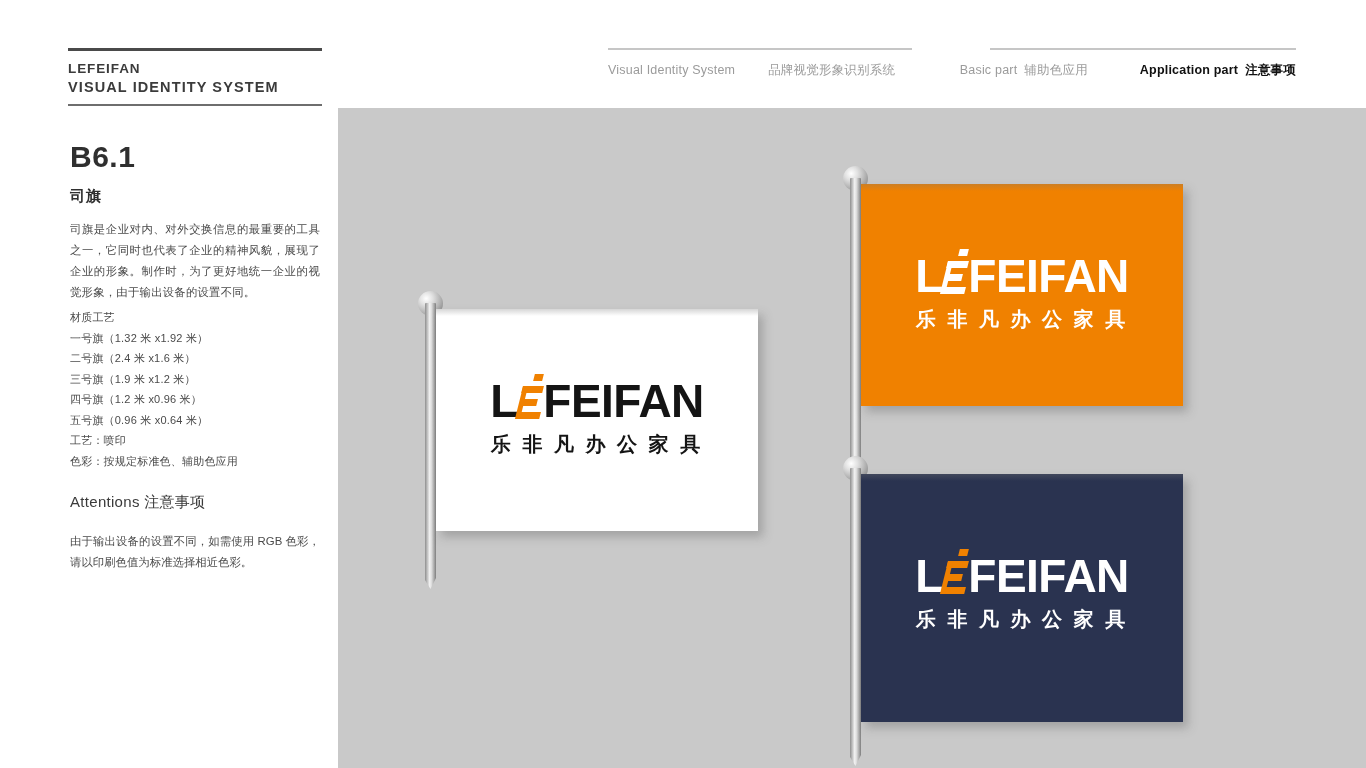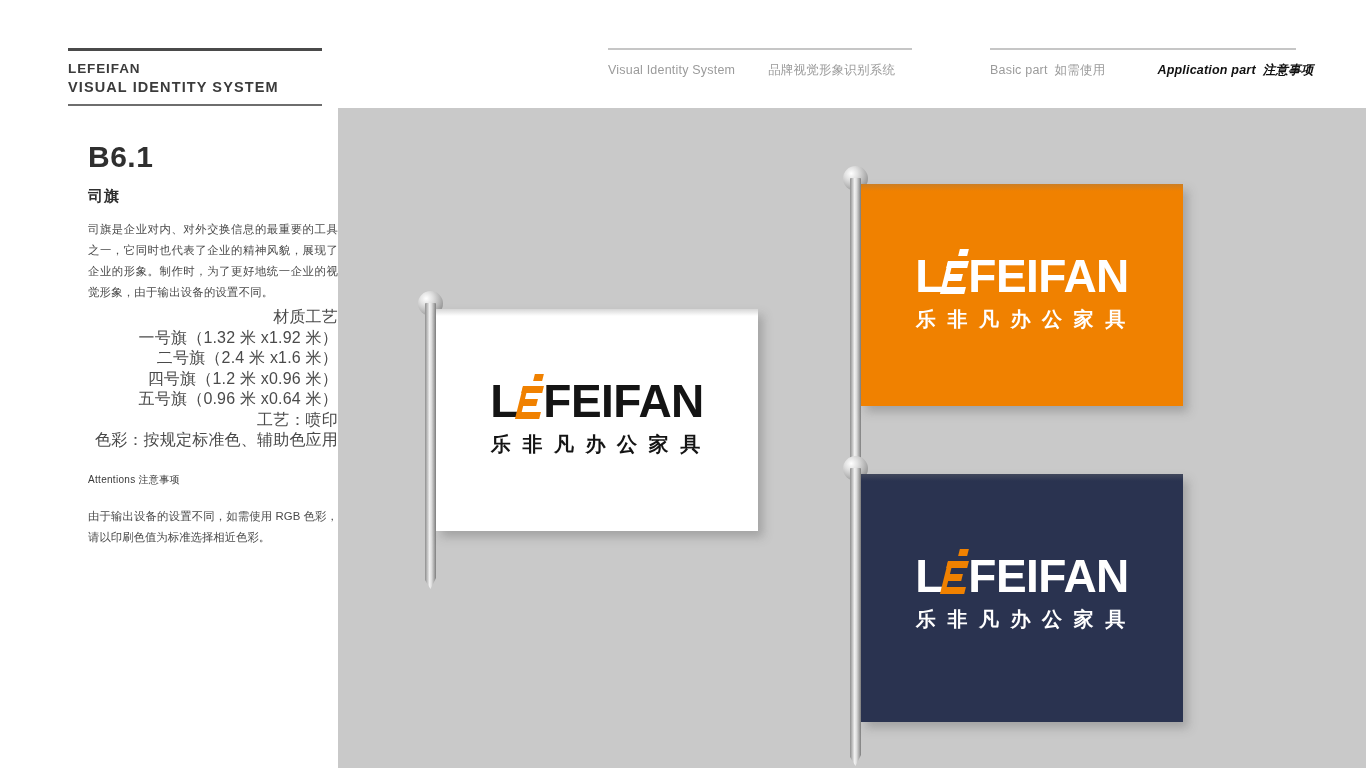--- a/index.html
+++ b/index.html
@@ -28,35 +28,35 @@
   .head-group { position:absolute; top:48px; }
   .head-group .rule { height:2px; background:#c6c6c6; width:100%; }
   .head-group .row { margin-top:12px; display:flex; align-items:baseline; white-space:nowrap; }
   .head-item { font-size:12.5px; color:#9b9b9b; letter-spacing:0.2px; }
   .head-item.cn { margin-left:7px; }
   .head-item.active { color:#111; font-weight:bold; }
   .gap-lg { display:inline-block; width:26px; }
 
   #hg-vis { left:608px; width:304px; }
   #hg-parts { left:990px; width:306px; }
-  #hg-parts .row { justify-content:space-between; }
+  #hg-parts .row { justify-content:flex-end; }
   .parts-basic { display:flex; align-items:baseline; }
-  .parts-app { display:flex; align-items:baseline; margin-left:52px;font-style:italic; }
-
-  
-  .col-left { position:absolute; left:88px; top:142px; width:250px; color:#3f3f3f; }
+  .parts-app { display:flex; align-items:baseline; margin-left:52px; }
+
+  
+  .col-left { position:absolute; left:70px; top:142px; width:250px; color:#3f3f3f; }
   .sec-no { font-size:30px; font-weight:bold; color:#2f2f2f; letter-spacing:0.5px; line-height:1; }
   .sec-title { font-size:15px; font-weight:bold; color:#2f2f2f; margin-top:15px; letter-spacing:1px; }
   .para {
     font-size:11.4px; line-height:21px; color:#4a4a4a;
     margin-top:13px; text-align:justify; letter-spacing:0.2px;
   }
   .spec-list { margin-top:4px; }
-  .spec-line { font-size:16px; line-height:20.5px; color:#4a4a4a; letter-spacing:0.2px;text-align:right; }
-  .attn-title { font-size:10px; color:#3a3a3a; margin-top:22px; letter-spacing:0.3px; }
+  .spec-line { font-size:11px; line-height:20.5px; color:#4a4a4a; letter-spacing:0.2px; }
+  .attn-title { font-size:15px; color:#3a3a3a; margin-top:22px; letter-spacing:0.3px; }
   .attn-body { font-size:11.4px; line-height:21px; color:#4a4a4a; margin-top:19px; text-align:justify; }
 
   
   .canvas { position:absolute; left:338px; top:108px; width:1028px; height:660px; background:#c9c9c9; }
 
   
   .flag-unit { position:absolute; }
 
   .pole { position:absolute; width:11px; border-radius:1px;
     background:linear-gradient(to right,#8e8e8e 0%,#b9b9b9 18%,#f2f2f2 42%,#dcdcdc 60%,#a3a3a3 85%,#7d7d7d 100%); }
@@ -97,37 +97,38 @@
       <span class="gap-lg"></span>
       <span class="head-item cn">品牌视觉形象识别系统</span>
     </div>
   </div>
 
   <div class="head-group" id="hg-parts">
     <div class="rule"></div>
     <div class="row">
       <span class="parts-basic">
         <span class="head-item">Basic part</span>
-        <span class="head-item cn">如需使用</span>
+        <span class="head-item cn">辅助色应用</span>
       </span>
       <span class="parts-app">
         <span class="head-item active">Application part</span>
         <span class="head-item cn active">注意事项</span>
       </span>
     </div>
   </div>
 
   <div class="col-left">
     <div class="sec-no">B6.1</div>
     <div class="sec-title">司旗</div>
     <div class="para">司旗是企业对内、对外交换信息的最重要的工具之一，它同时也代表了企业的精神风貌，展现了企业的形象。制作时，为了更好地统一企业的视觉形象，由于输出设备的设置不同。</div>
     <div class="spec-list">
       <div class="spec-line">材质工艺</div>
       <div class="spec-line">一号旗（1.32 米 x1.92 米）</div>
       <div class="spec-line">二号旗（2.4 米 x1.6 米）</div>
+      <div class="spec-line">三号旗（1.9 米 x1.2 米）</div>
       <div class="spec-line">四号旗（1.2 米 x0.96 米）</div>
       <div class="spec-line">五号旗（0.96 米 x0.64 米）</div>
       <div class="spec-line">工艺：喷印</div>
       <div class="spec-line">色彩：按规定标准色、辅助色应用</div>
     </div>
     <div class="attn-title">Attentions 注意事项</div>
     <div class="attn-body">由于输出设备的设置不同，如需使用 RGB 色彩，请以印刷色值为标准选择相近色彩。</div>
   </div>
 
   <div class="canvas">

